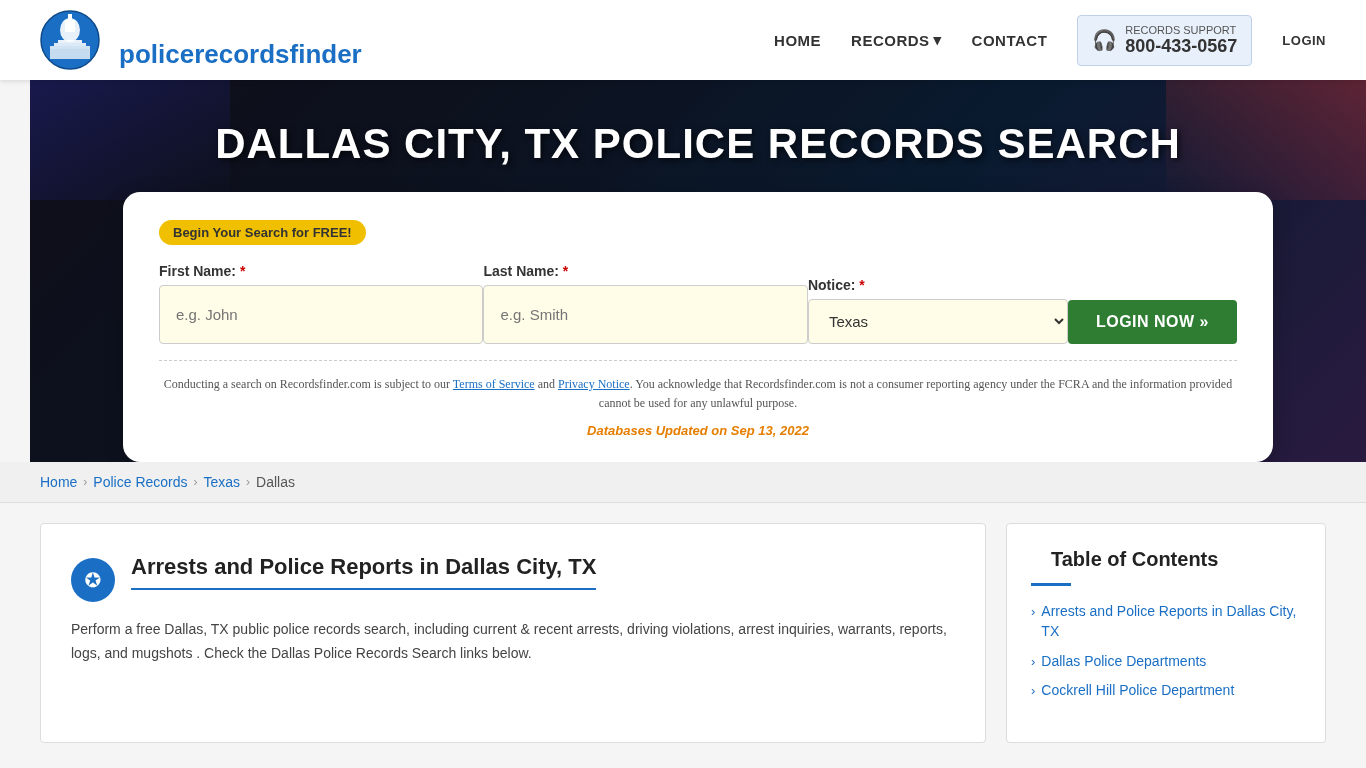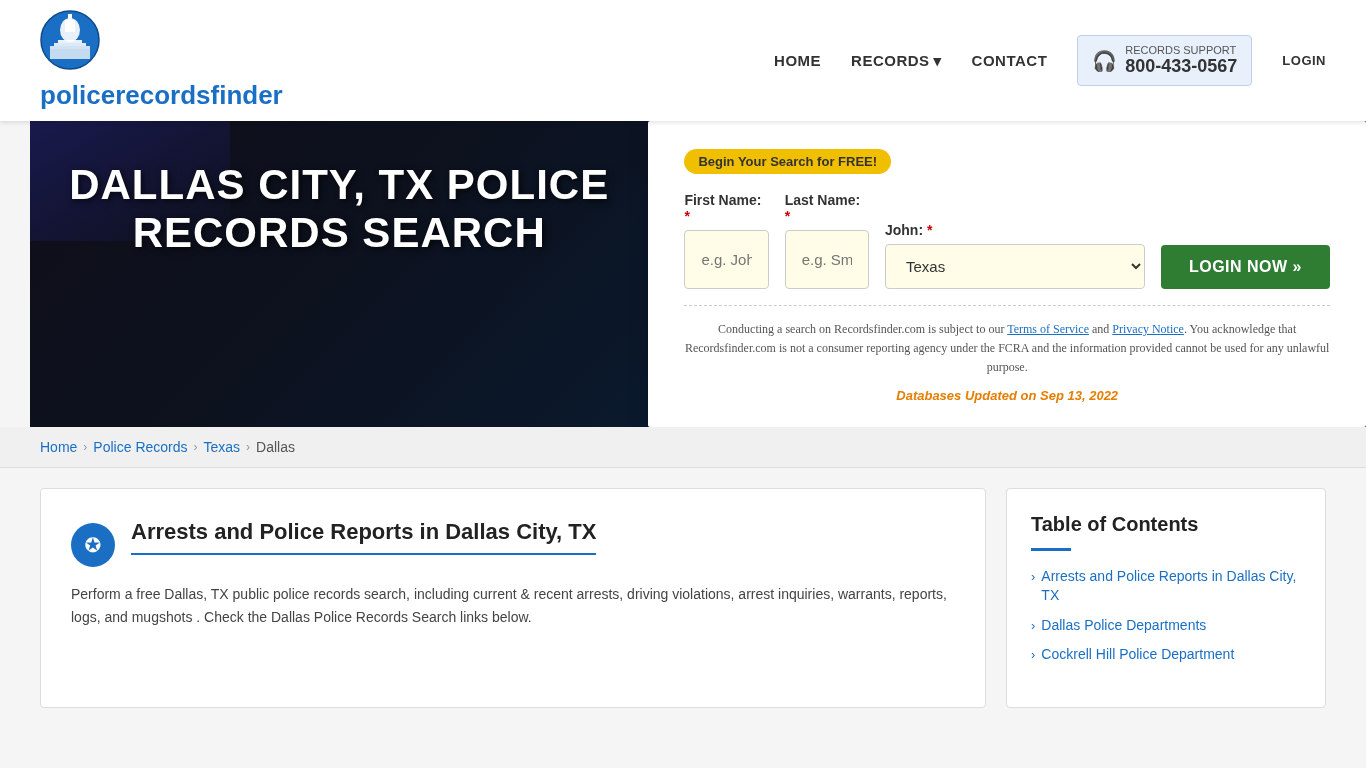--- a/index.html
+++ b/index.html
@@ -11,23 +11,22 @@
       display: flex;
       align-items: center;
       justify-content: space-between;
       padding: 10px 40px;
       box-shadow: 0 2px 4px rgba(0,0,0,0.1);
       position: relative;
       z-index: 10;
     }
     .logo-area {
       display: flex;
-      align-items: flex-start;
-      gap: 10px;
-      flex-direction: column;
+      align-items: flex-end;
+      gap: 19px;
     }
     .logo-icon {
       width: 60px;
       height: 60px;
     }
     .logo-text {
       font-size: 26px;
       color: #333;
       font-weight: 300;
     }
@@ -83,22 +82,22 @@
       cursor: pointer;
       letter-spacing: 0.5px;
     }
 
     
     .hero {
       position: relative;
       background: #222;
       min-height: 290px;
       display: flex;
-      flex-direction: row;
-      align-items: flex-start;
+      flex-direction: column;
+      align-items: center;
       justify-content: flex-start;
       overflow: hidden;
       margin-left: 30px;
     }
     .hero-bg {
       position: absolute;
       inset: 0;
       background: linear-gradient(135deg, #1a1a2e 0%, #16213e 30%, #0f3460 60%, #533483 100%);
       opacity: 0.85;
     }
@@ -120,40 +119,39 @@
       margin-bottom: 24px;
       padding: 0 20px;
       letter-spacing: 1px;
     }
 
     
     .search-card {
       position: relative;
       z-index: 3;
       background: #fff;
-      border-radius: 2px;
+      border-radius: 17px;
       box-shadow: 0 4px 20px rgba(0,0,0,0.2);
       width: 1150px;
       max-width: 95%;
       margin: 0 auto 0 auto;
       padding: 28px 36px 24px;
     }
     .free-badge {
       display: inline-block;
       background: #f0c000;
       color: #333;
       font-size: 13px;
       font-weight: 700;
       padding: 5px 14px;
       border-radius: 20px;
       margin-bottom: 18px;
     }
     .form-row {
       display: flex;
-      gap: 16px;
       align-items: flex-end;
       margin-bottom: 16px;
     }
     .form-group {
       display: flex;
       flex-direction: column;
       gap: 6px;
     }
     .form-group label {
       font-size: 14px;
@@ -289,20 +287,21 @@
       color: #444;
       line-height: 1.7;
     }
 
     
     .toc-title {
       font-size: 20px;
       font-weight: 700;
       color: #222;
       margin-bottom: 12px;
+      margin-left: 20px;
     }
     .toc-divider {
       height: 3px;
       background: #1a6fc4;
       width: 40px;
       margin-bottom: 16px;
     }
     .toc-item {
       display: flex;
       align-items: flex-start;
@@ -401,21 +400,21 @@
       </div>
       <div class="form-group name-field">
         <label>
           <span>Last Name:</span>
           <span class="required">*</span>
         </label>
         <input class="form-input" type="text" placeholder="e.g. Smith" style="">
       </div>
       <div class="form-group state-field">
         <label>
-          <span>John:</span>
+          <span>Notice:</span>
           <span class="required">*</span>
         </label>
         <select class="form-select">
           
         <option value="Alabama">Alabama</option><option value="Alaska">Alaska</option><option value="Arizona">Arizona</option><option value="Arkansas">Arkansas</option><option value="California">California</option><option value="Colorado">Colorado</option><option value="Connecticut">Connecticut</option><option value="Delaware">Delaware</option><option value="Florida">Florida</option><option value="Georgia">Georgia</option><option value="Hawaii">Hawaii</option><option value="Idaho">Idaho</option><option value="Illinois">Illinois</option><option value="Indiana">Indiana</option><option value="Iowa">Iowa</option><option value="Kansas">Kansas</option><option value="Kentucky">Kentucky</option><option value="Louisiana">Louisiana</option><option value="Maine">Maine</option><option value="Maryland">Maryland</option><option value="Massachusetts">Massachusetts</option><option value="Michigan">Michigan</option><option value="Minnesota">Minnesota</option><option value="Mississippi">Mississippi</option><option value="Missouri">Missouri</option><option value="Montana">Montana</option><option value="Nebraska">Nebraska</option><option value="Nevada">Nevada</option><option value="New Hampshire">New Hampshire</option><option value="New Jersey">New Jersey</option><option value="New Mexico">New Mexico</option><option value="New York">New York</option><option value="North Carolina">North Carolina</option><option value="North Dakota">North Dakota</option><option value="Ohio">Ohio</option><option value="Oklahoma">Oklahoma</option><option value="Oregon">Oregon</option><option value="Pennsylvania">Pennsylvania</option><option value="Rhode Island">Rhode Island</option><option value="South Carolina">South Carolina</option><option value="South Dakota">South Dakota</option><option value="Tennessee">Tennessee</option><option value="Texas" selected="">Texas</option><option value="Utah">Utah</option><option value="Vermont">Vermont</option><option value="Virginia">Virginia</option><option value="Washington">Washington</option><option value="West Virginia">West Virginia</option><option value="Wisconsin">Wisconsin</option><option value="Wyoming">Wyoming</option></select>
       </div>
       <button class="search-btn">LOGIN NOW »</button>
     </div>
 
     <div class="disclaimer">

